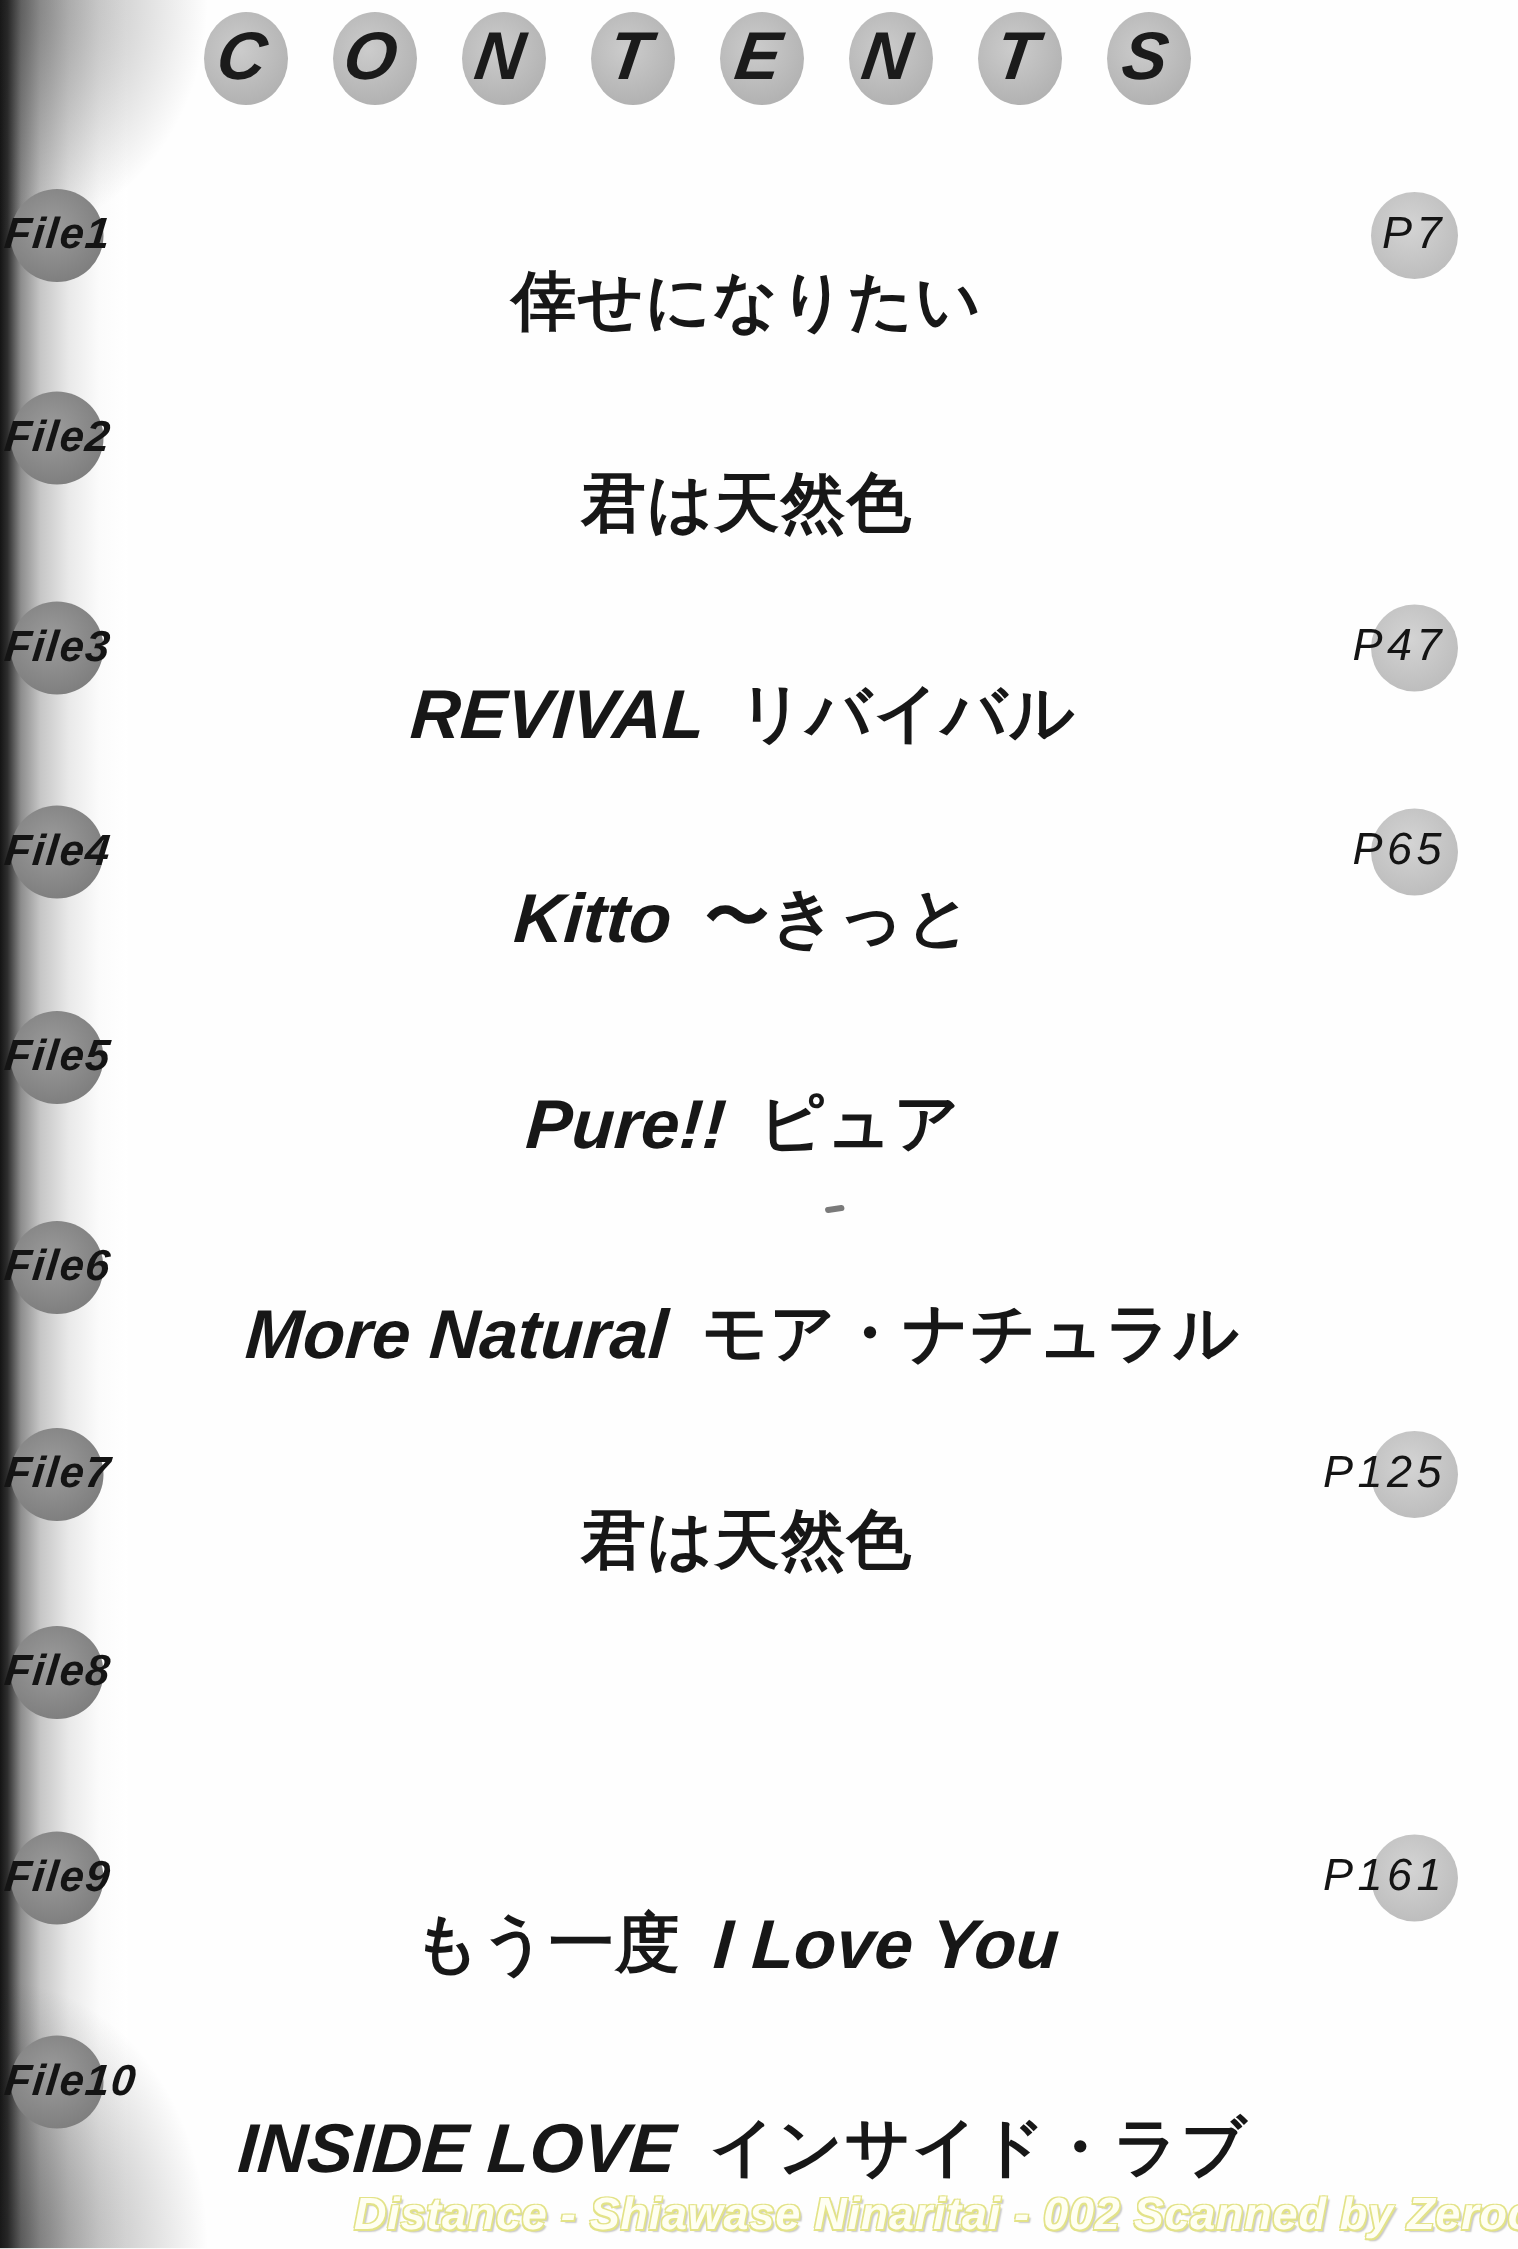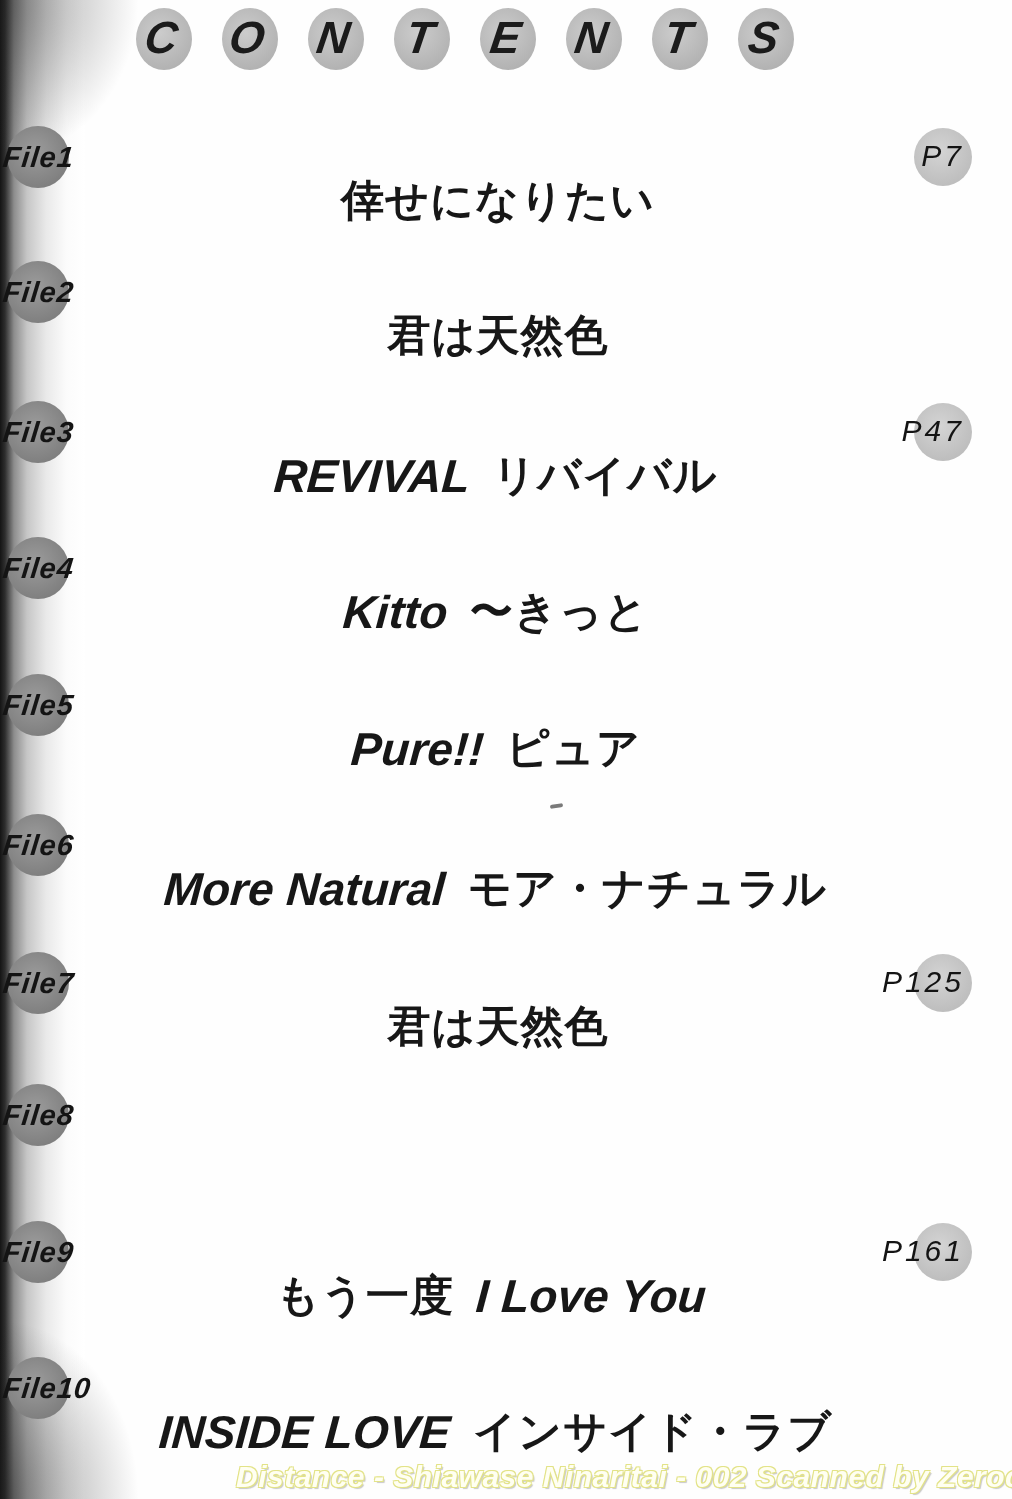--- a/index.html
+++ b/index.html
@@ -208,20 +208,24 @@
   <div class="row" style="top:518px">
     <div class="file-label">
       <span class="file-circle"></span>
       <span class="file-text">File4</span>
     </div>
     <div class="title">
       <span class="seg seg-jp"></span>
       <span class="seg seg-en">Kitto</span>
       <span class="seg seg-jp">〜きっと</span>
     </div>
+    <div class="page-label">
+      <span class="page-circle"></span>
+      <span class="page-text">P65</span>
+    </div>
   </div>
 
   <div class="row" style="top:655px">
     <div class="file-label">
       <span class="file-circle"></span>
       <span class="file-text">File5</span>
     </div>
     <div class="title">
       <span class="seg seg-jp"></span>
       <span class="seg seg-en">Pure!!</span>

